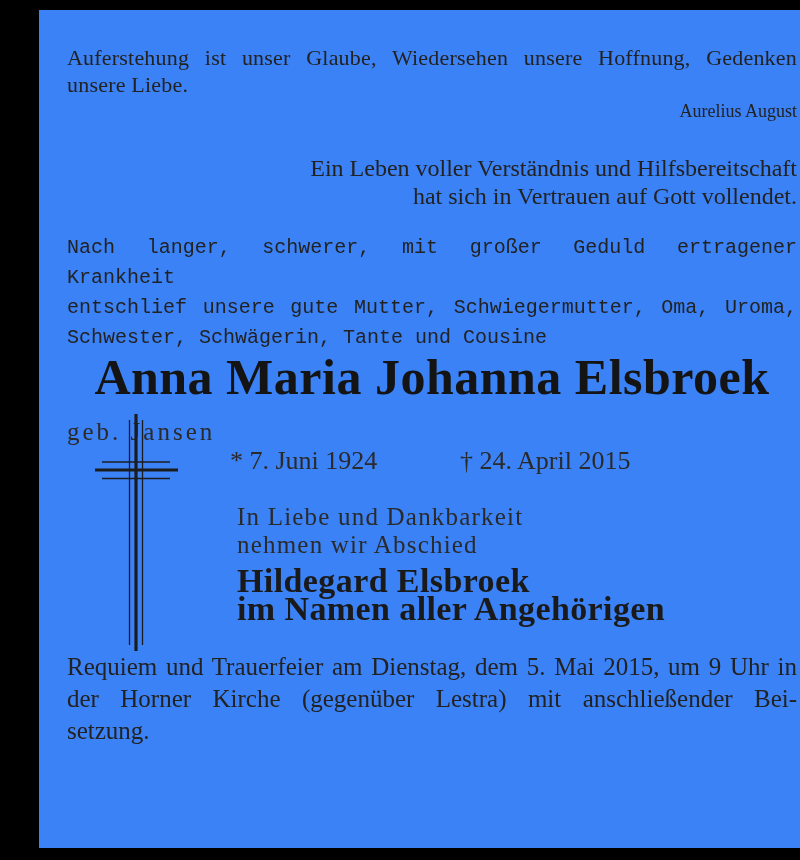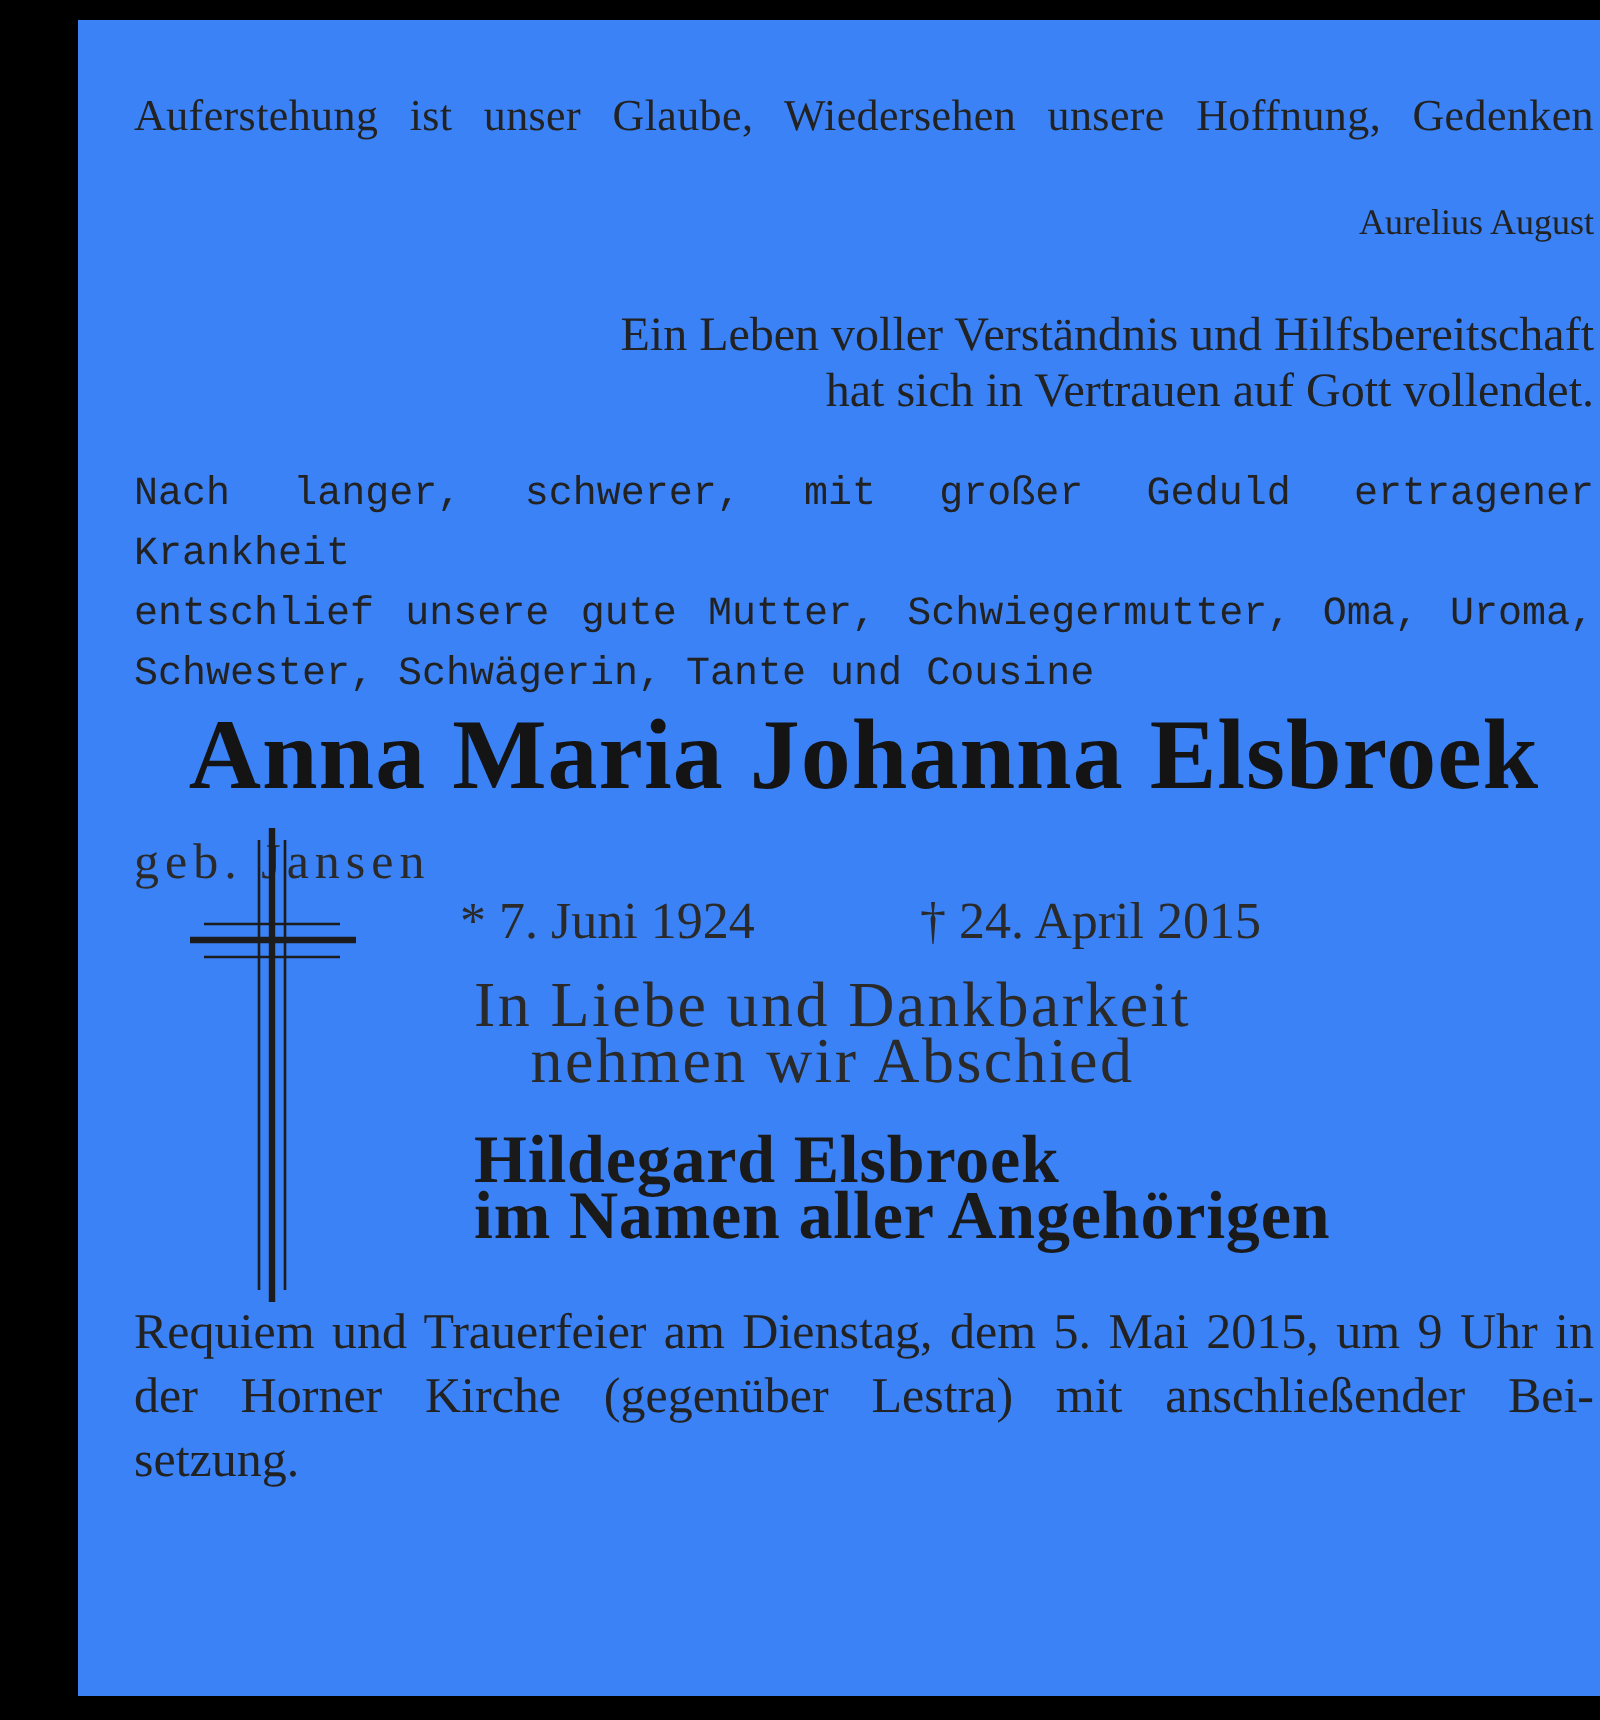--- a/index.html
+++ b/index.html
@@ -57,24 +57,23 @@
     font-size: 25px; line-height: 30px; text-align: left;
     letter-spacing: 3px; color: #2a2a2a;
   }
   .birth-date { left: 198px; top: 446px; font-size: 26px; line-height: 30px; color: #2a2a2a; }
   .death-date { left: 428px; top: 446px; font-size: 26px; line-height: 30px; color: #2a2a2a; }
 
   .cross { left: 60px; top: 411px; }
   .cross line { stroke: #1c1c1c; }
 
   .farewell-block {
-    left: 205px; top: 488px;
-    font-size: 32px; line-height: 28px; letter-spacing: 1.2px;
+    left: 205px; top: 503px;
+    font-size: 25px; line-height: 28px; letter-spacing: 1.2px;
     color: #2a2a2a;
-    text-align: center;
   }
   .mourner-block {
     left: 205px; top: 567px;
     font-size: 34px; line-height: 28px; font-weight: bold;
     letter-spacing: 0.4px; color: #1a1a1a;
   }
   .service-block {
     left: 35px; top: 651px; width: 730px;
     font-size: 25px; line-height: 32px;
   }
@@ -89,20 +88,21 @@
 
 <div class="stage">
 
   <div class="frame frame-top"></div>
   <div class="frame frame-bottom"></div>
   <div class="frame frame-left"></div>
   <div class="frame frame-right"></div>
 
   <div class="abs quote-block">
     <div class="stretch">Auferstehung ist unser Glaube, Wiedersehen unsere Hoffnung, Gedenken</div>
+    <div>unsere Liebe.</div>
   </div>
   <div class="abs attribution">Aurelius August</div>
 
   <div class="abs intro-block">
     <div>Ein Leben voller Verständnis und Hilfsbereitschaft</div>
     <div>hat sich in Vertrauen auf Gott vollendet.</div>
   </div>
 
   <div class="abs announce-block">
     <div class="stretch">Nach langer, schwerer, mit großer Geduld ertragener Krankheit</div>

